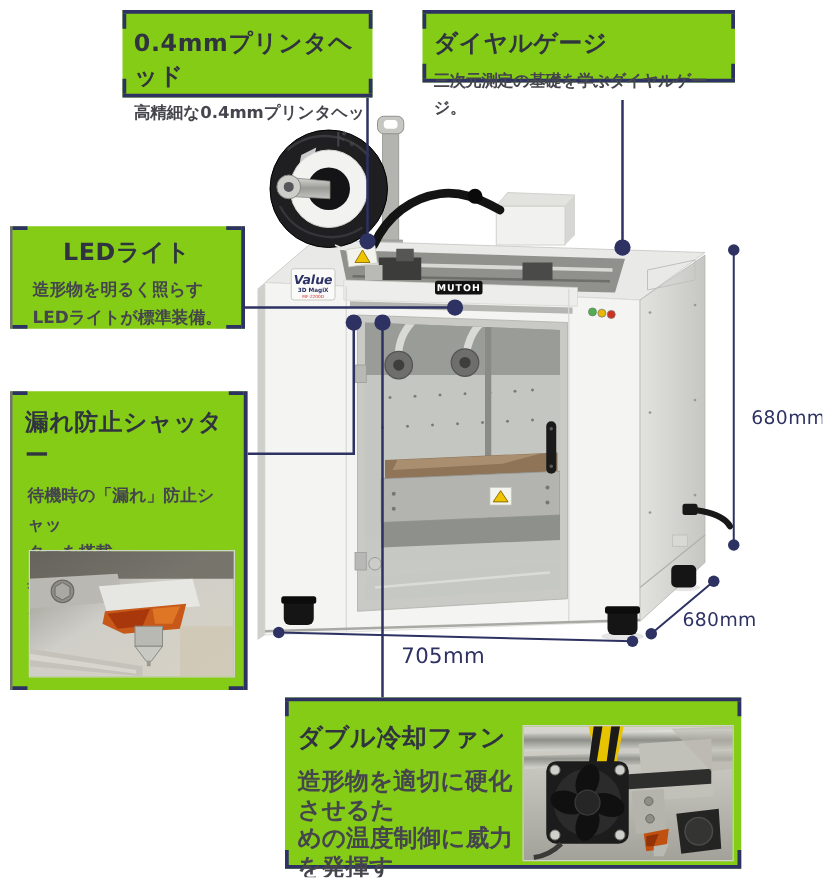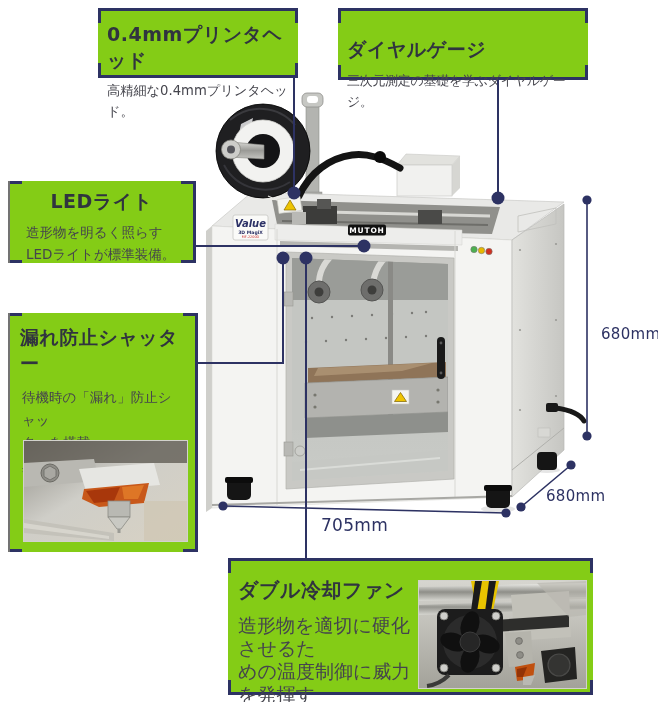--- a/index.html
+++ b/index.html
@@ -15,25 +15,25 @@
   .hb .st{width:3px;height:12px;}
   .hb .tl{left:0;top:0;} .hb .tr{right:0;top:0;}
   .hb .bl{left:0;bottom:0;} .hb .br{right:0;bottom:0;}
   
   .vb{border-left:2px solid #737373;border-right:3px solid #2d3263;}
   .vb .st{width:12px;height:3px;}
   .vb .tl{left:0;top:0;} .vb .tr{right:0;top:0;}
   .vb .bl{left:0;bottom:0;} .vb .br{right:0;bottom:0;}
 
   .callout .title{font-size:19px;font-weight:bold;color:#30343f;margin:0;letter-spacing:.5px;}
-  .callout .desc{font-size:13px;color:#45454d;margin:0;line-height:21px;}
+  .callout .desc{font-size:13px;color:#45454d;margin:0;line-height:21px;font-weight:bold;}
 
   #co-head{left:98px;top:8px;width:200px;height:70px;padding:11px 6px 0 9px;}
-  #co-head .desc{margin-top:6px;font-size:13.2px;}
-  #co-dial{left:338px;top:8px;width:250px;height:72px;padding:26px 4px 0 9px;}
+  #co-head .desc{margin-top:6px;font-size:13.2px;text-align:right;}
+  #co-dial{left:338px;top:8px;width:250px;height:58px;padding:11px 4px 0 9px;}
   #co-dial .desc{margin-top:7px;letter-spacing:-.3px;}
   #co-led{left:8px;top:181px;width:188px;height:82px;padding:8px 0 0 0;}
   #co-led .title{text-align:center;}
   #co-led .desc{margin:6px 0 0 16px;font-size:13.5px;line-height:22px;}
   #co-shutter{left:8px;top:313px;width:190px;height:239px;padding:12px 12px 0 10px;}
   #co-shutter .desc{margin:9px 0 0 2px;font-size:13.5px;line-height:22.5px;}
   #co-fan{left:228px;top:558px;width:365px;height:137px;padding:16px 0 5px 10px;}
   #co-fan .title{font-size:20px;}
   #co-fan .desc{margin:10px 0 0 0;font-size:19px;line-height:23px;width:185px;}
 

